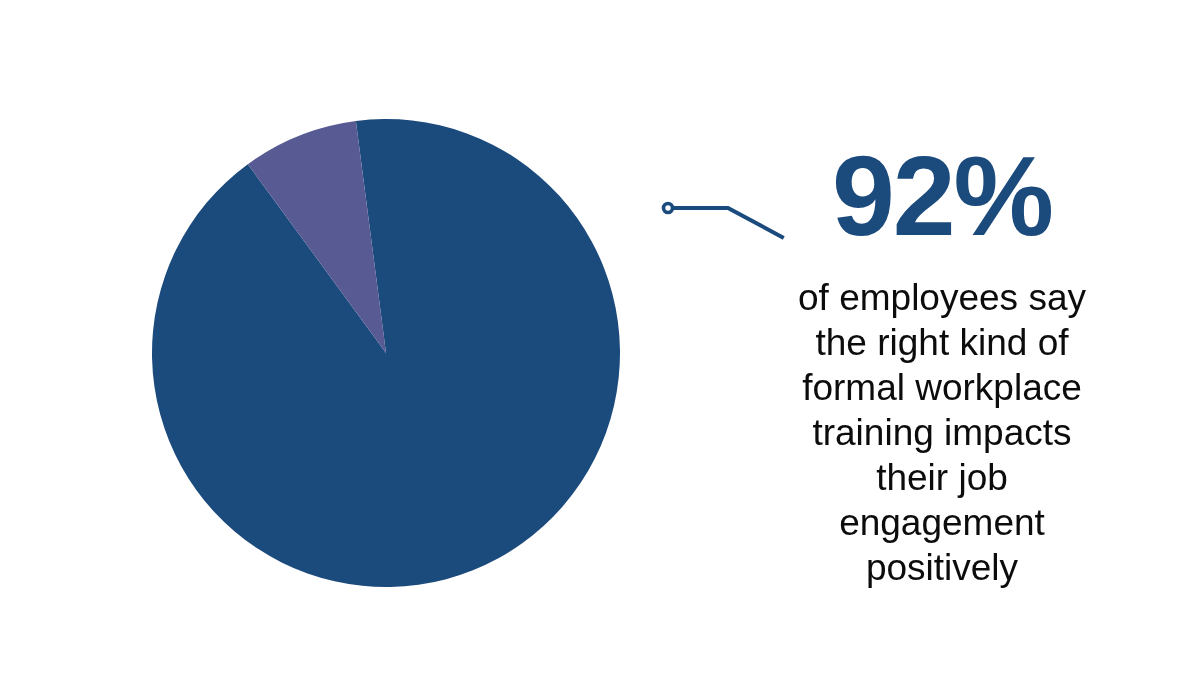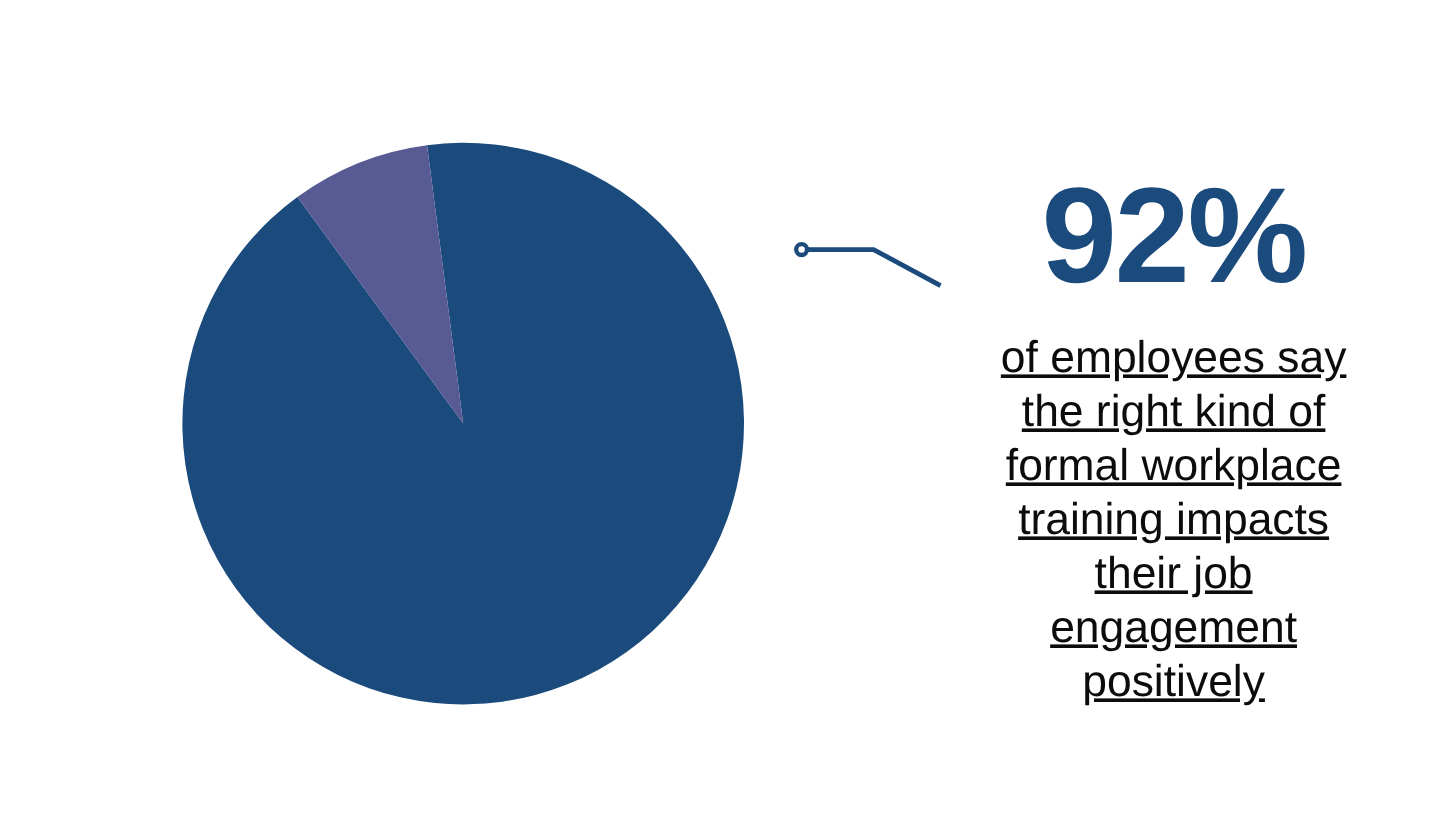--- a/index.html
+++ b/index.html
@@ -42,21 +42,21 @@
     width: 150px;
     height: 60px;
   }
   #callout-connector svg {
     display: block;
   }
 
   
   #callout-block {
     position: absolute;
-    left: 808px;
+    left: 772px;
     top: 140px;
     width: 340px;
     text-align: center;
   }
   #stat-value {
     font-family: "Liberation Sans", sans-serif;
     font-size: 113px;
     font-weight: bold;
     line-height: 1.0;
     letter-spacing: -2px;
@@ -67,21 +67,20 @@
   }
   #stat-description {
     font-family: "Liberation Sans", sans-serif;
     font-size: 37px;
     font-weight: normal;
     line-height: 45px;
     color: #0c0c0c;
     margin: 0;
     padding: 0;
     margin-top: 22px;
-    text-decoration: underline;
   }
 </style>
 </head>
 <body>
 
 <div id="infographic">
 
   <div id="pie-chart-area">
     <svg id="pie-svg" viewBox="0 0 492 492" xmlns="http://www.w3.org/2000/svg">
 

